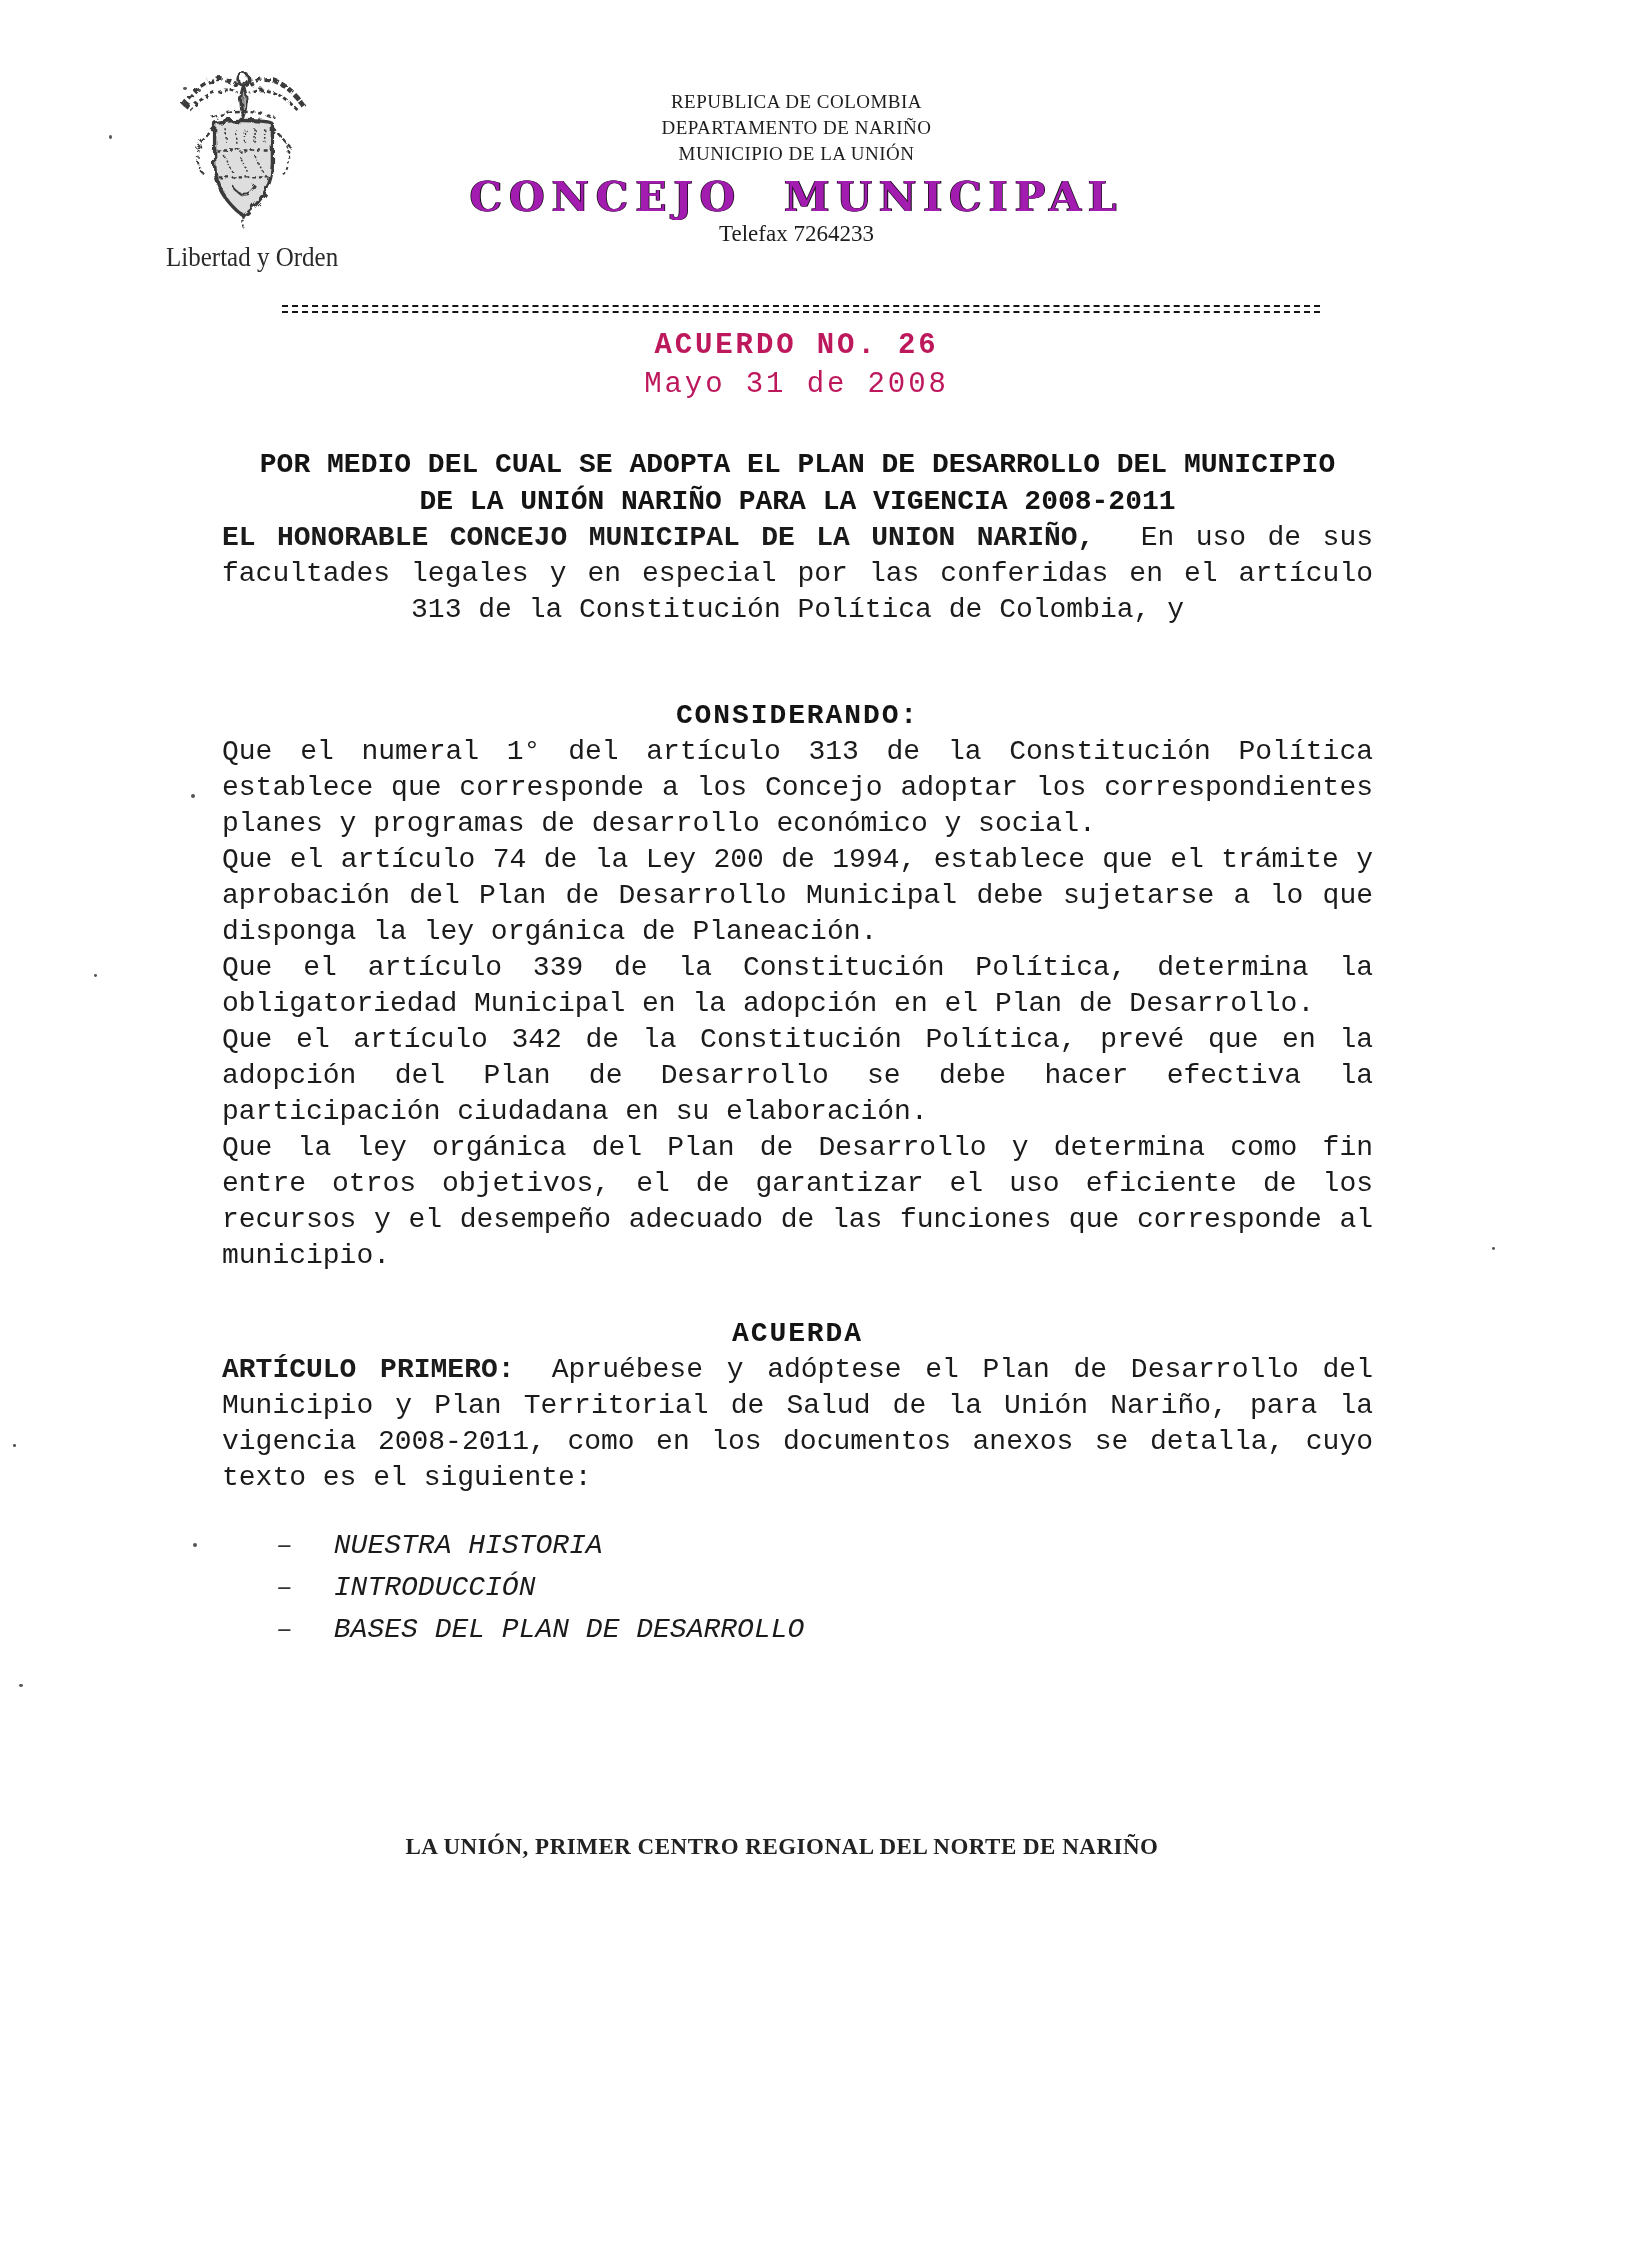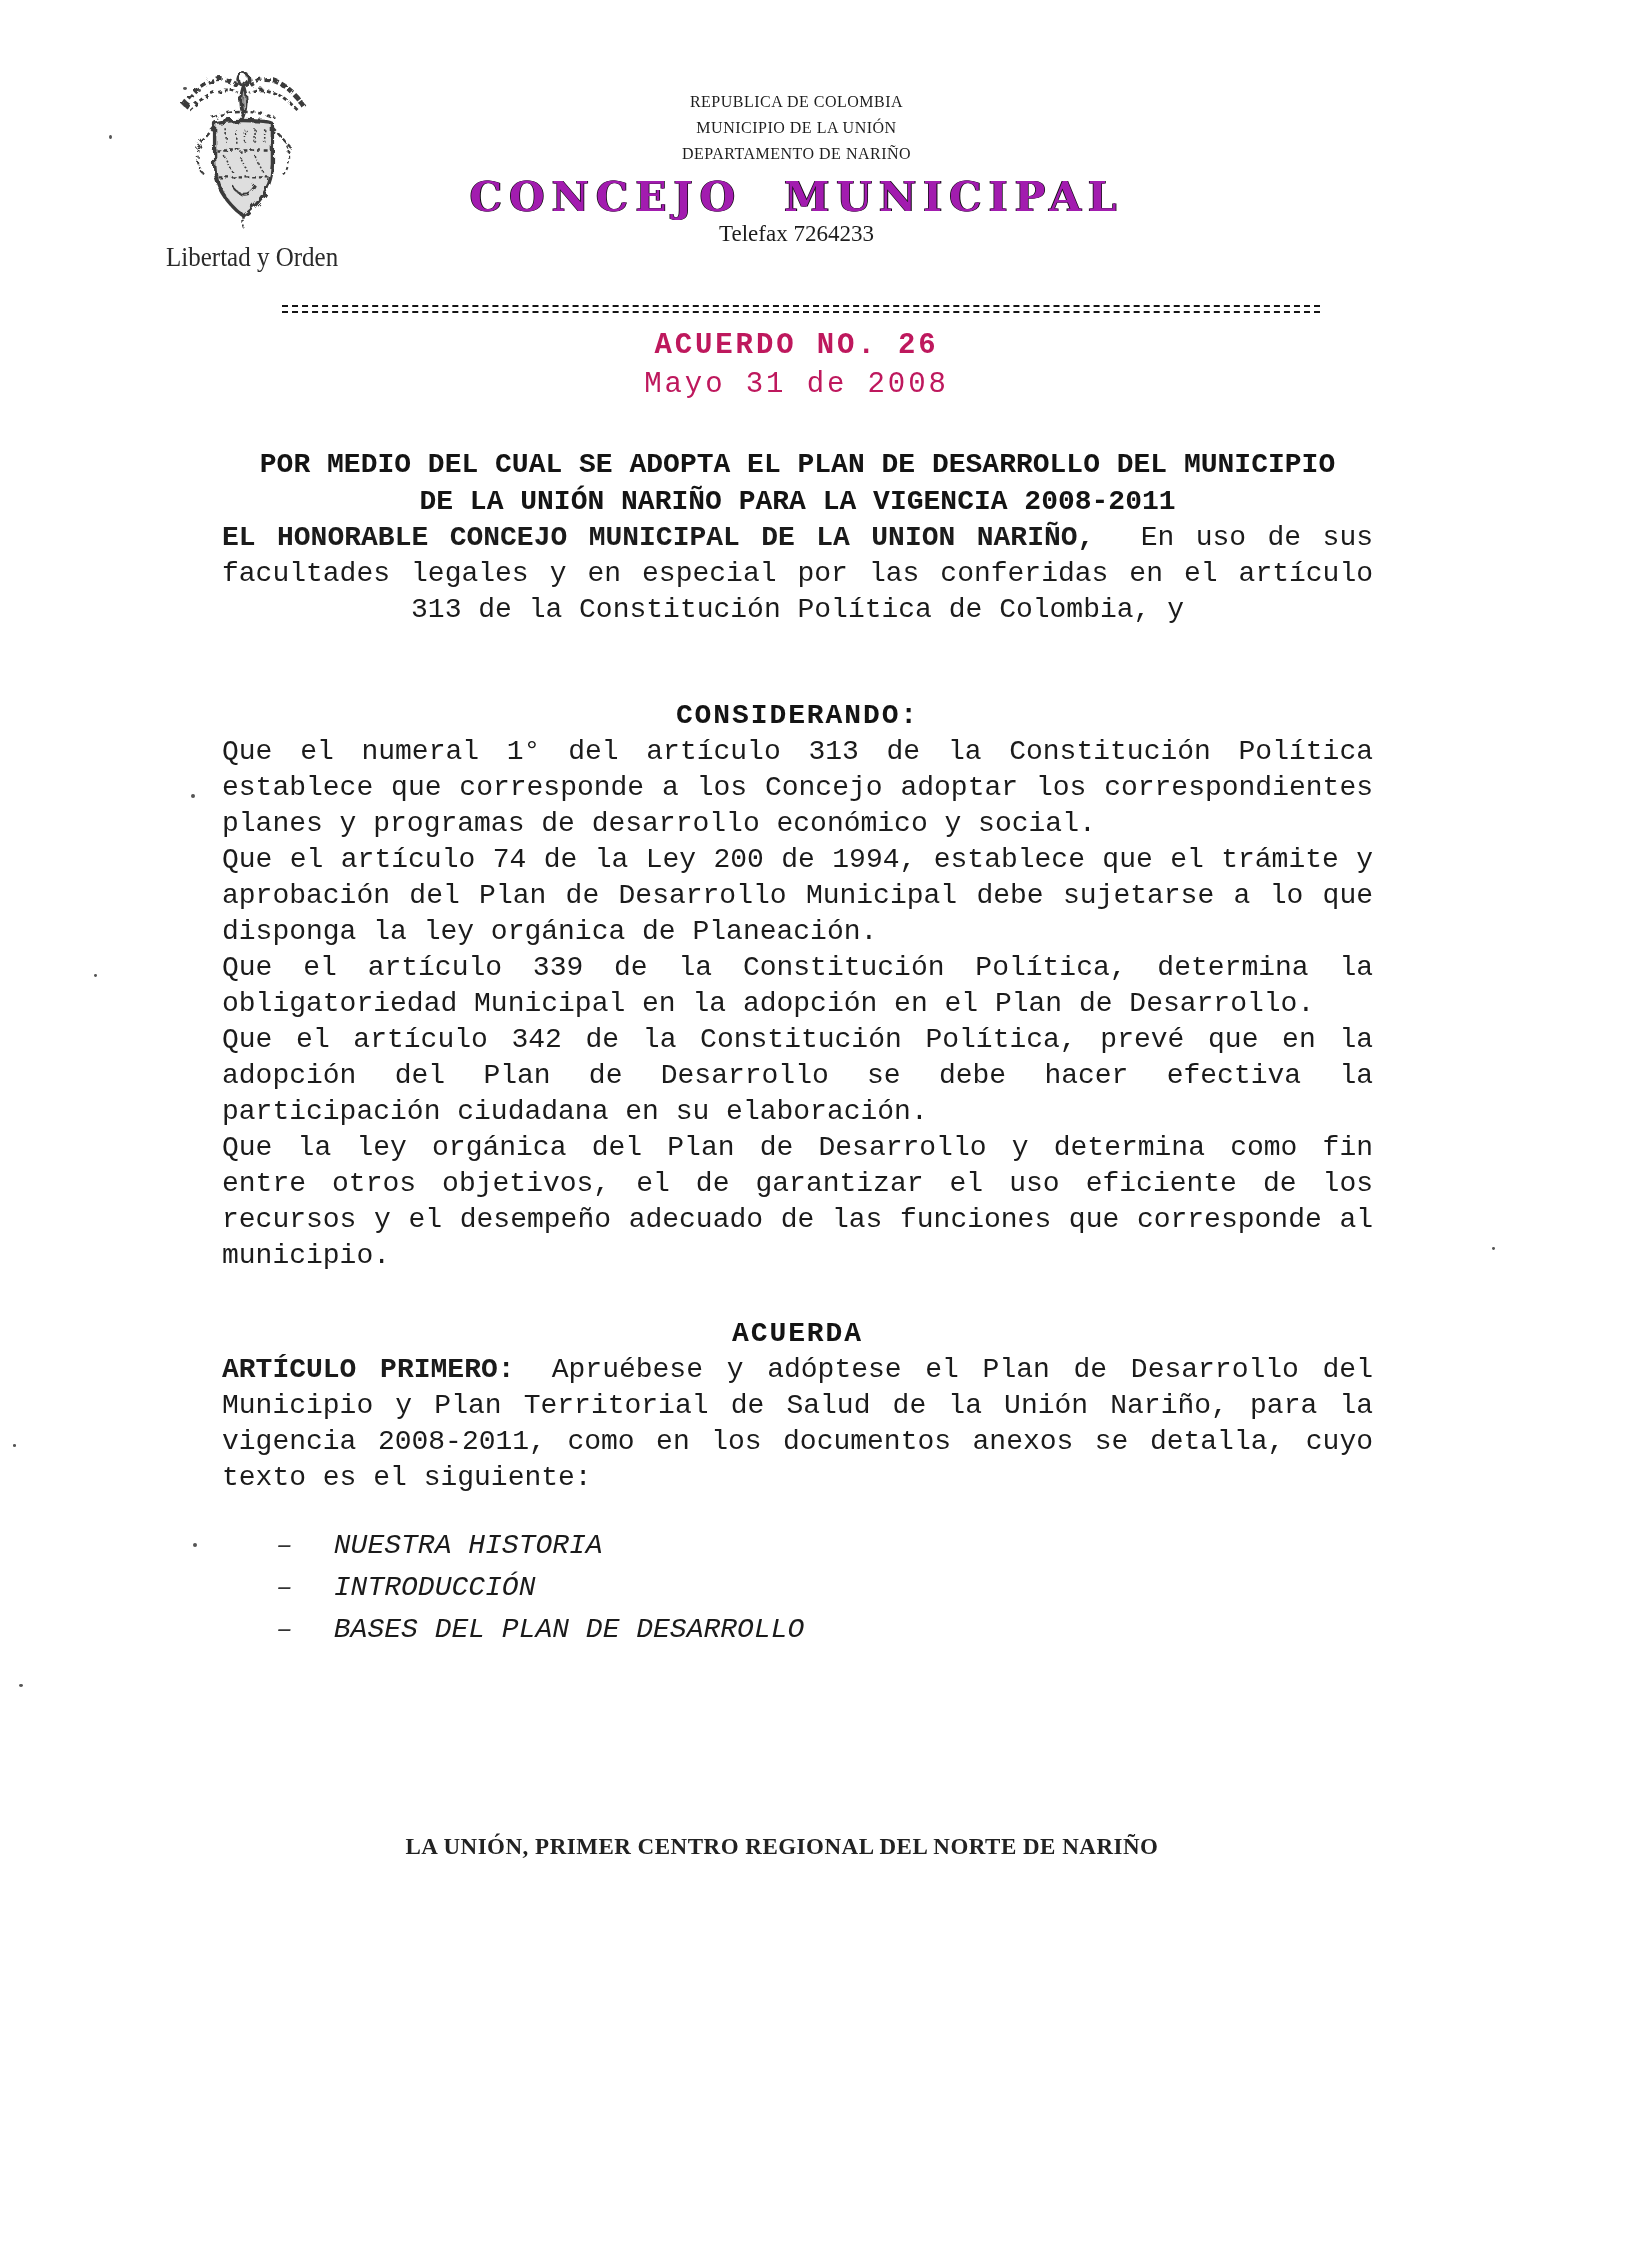--- a/index.html
+++ b/index.html
@@ -22,21 +22,21 @@
     transform: scaleY(1.12);
     letter-spacing:0px;
     white-space:nowrap;
   }
   .header-text {
     position:absolute; left:222px; top:89px; width:1149px;
     text-align:center;
     font-family:"Liberation Serif", serif;
     color:#1d1d1d;
   }
-  .header-line { font-size:16px; line-height:26px; letter-spacing:0.5px; }
+  .header-line { font-size:19px; line-height:26px; letter-spacing:0.5px; }
   .org-name {
     margin-top:7.7px;
     font-family:"DejaVu Serif", serif;
     font-weight:bold;
     font-size:41px; line-height:44px;
     letter-spacing:6.8px; word-spacing:21px;
     color:#a21caf;
     text-shadow: 0.8px 0 #0d0d0d, -0.8px 0 #0d0d0d;
   }
   .telefax { margin-top:1.9px; font-size:23px; }
@@ -134,22 +134,22 @@
         <path d="M114,92 C120,104 118,116 110,124" stroke-width="2" stroke-dasharray="3 3"></path>
 
         <path d="M70,166 L70,178" stroke-width="2.5" stroke-dasharray="3 2"></path>
       </g>
     </svg>
     <div class="emblem-caption">Libertad y Orden</div>
   </div>
 
   <div class="header-text">
     <div class="header-line">REPUBLICA DE COLOMBIA</div>
+    <div class="header-line">DEPARTAMENTO DE NARIÑO</div>
     <div class="header-line">MUNICIPIO DE LA UNIÓN</div>
-    <div class="header-line">DEPARTAMENTO DE NARIÑO</div>
     <div class="org-name">CONCEJO MUNICIPAL</div>
     <div class="telefax">Telefax 7264233</div>
   </div>
 
   <div class="divider"></div>
 
   <div class="doc-head">
     <div class="acuerdo-no">ACUERDO NO. 26</div>
     <div class="date-line">Mayo 31 de 2008</div>
   </div>

